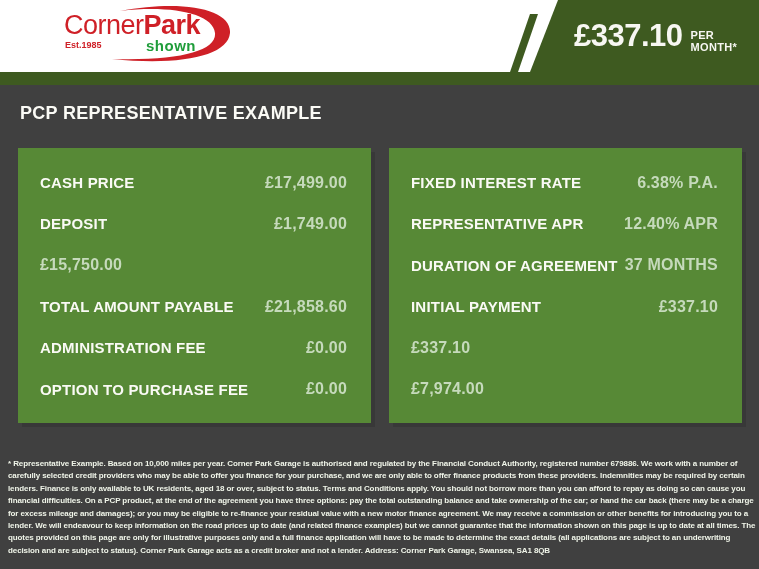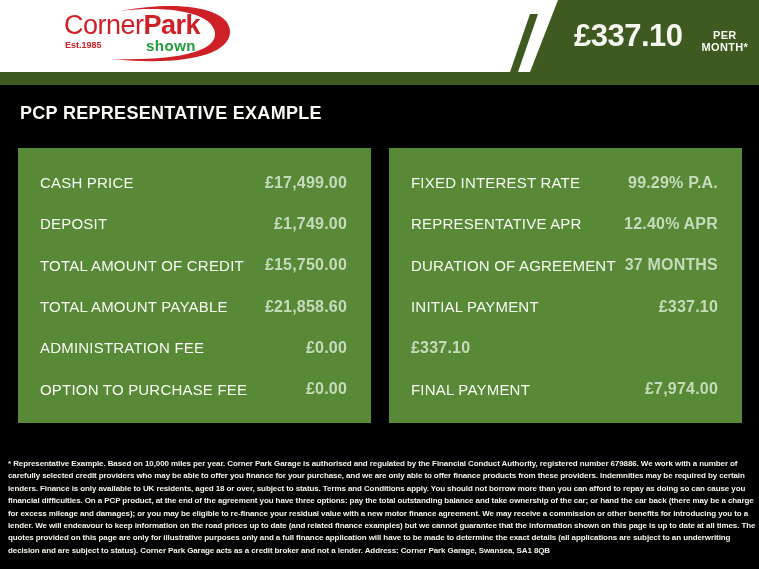--- a/index.html
+++ b/index.html
@@ -2,21 +2,21 @@
 <html><head>
 <meta charset="utf-8">
 <style>
   * { margin: 0; padding: 0; box-sizing: border-box; }
   html, body { width: 759px; height: 569px; }
   body {
     font-family: "Liberation Sans", sans-serif;
     background: #4a7c2b;
     overflow: hidden;
   }
-  .page { width: 759px; height: 569px; position: relative; background: #000000; }
+  .page { width: 759px; height: 569px; position: relative; background: #404040; }
 
   
   .header {
     position: relative;
     width: 100%; height: 72px;
     background: #ffffff;
     overflow: hidden;
   }
   .logo {
     position: absolute; left: 58px; top: 4px;
@@ -55,21 +55,21 @@
     clip-path: polygon(38px 0%, 100% 0%, 100% 100%, 10px 100%);
     display: flex; align-items: center;
     padding-left: 54px;
   }
   .price-amount {
     color: #f7f7f2; font-size: 31px; font-weight: 700;
     letter-spacing: -0.5px;
   }
   .price-suffix {
     color: #f7f7f2; font-size: 11px; font-weight: 700;
-    margin-left: 8px; margin-top: 9px; letter-spacing: 0.3px; text-align: center;
+    margin-left: 8px; margin-top: 9px; letter-spacing: 0.3px;
   }
 
   .dark-strip { width: 100%; height: 13px; background: #3e5a20; }
 
   
   .content { padding: 18px 16px 0 18px; }
   .page-title {
     color: #fbfbf6; font-size: 18px; font-weight: 700;
     letter-spacing: 0.3px; padding-left: 2px;
   }
@@ -81,21 +81,21 @@
     background: #578936;
     box-shadow: 4px 4px 0 rgba(0,0,0,0.12);
     padding: 14px 24px 13px 22px;
     display: flex; flex-direction: column;
   }
   .finance-row {
     height: 41.3px;
     display: flex; justify-content: space-between; align-items: center;
   }
   .finance-label {
-    color: #fafaf5; font-size: 15px; font-weight: 400;
+    color: #fafaf5; font-size: 15px; font-weight: 700;
     letter-spacing: 0.2px; white-space: nowrap;
   }
   .finance-value {
     color: #c6dabc; font-size: 16px; font-weight: 600;
     letter-spacing: 0.2px; white-space: nowrap;
   }
 
   .disclaimer {
     margin: 35px 1px 0 -10px;
     width: 752px;
@@ -137,59 +137,57 @@
       <div class="panel">
         <div class="finance-row">
           <span class="finance-label">CASH PRICE</span>
           <span class="finance-value">£17,499.00</span>
         </div>
         <div class="finance-row">
           <span class="finance-label">DEPOSIT</span>
           <span class="finance-value">£1,749.00</span>
         </div>
         <div class="finance-row">
-          <span class="finance-label">TOTAL AMOUNT OF CREDIT</span>
           <span class="finance-value">£15,750.00</span>
         </div>
         <div class="finance-row">
           <span class="finance-label">TOTAL AMOUNT PAYABLE</span>
           <span class="finance-value">£21,858.60</span>
         </div>
         <div class="finance-row">
           <span class="finance-label">ADMINISTRATION FEE</span>
           <span class="finance-value">£0.00</span>
         </div>
         <div class="finance-row">
           <span class="finance-label">OPTION TO PURCHASE FEE</span>
           <span class="finance-value">£0.00</span>
         </div>
       </div>
 
       <div class="panel">
         <div class="finance-row">
           <span class="finance-label">FIXED INTEREST RATE</span>
-          <span class="finance-value">99.29% P.A.</span>
+          <span class="finance-value">6.38% P.A.</span>
         </div>
         <div class="finance-row">
           <span class="finance-label">REPRESENTATIVE APR</span>
           <span class="finance-value">12.40% APR</span>
         </div>
         <div class="finance-row">
           <span class="finance-label">DURATION OF AGREEMENT</span>
           <span class="finance-value">37 MONTHS</span>
         </div>
         <div class="finance-row">
           <span class="finance-label">INITIAL PAYMENT</span>
           <span class="finance-value">£337.10</span>
         </div>
         <div class="finance-row">
           <span class="finance-value">£337.10</span>
         </div>
         <div class="finance-row">
-          <span class="finance-label">FINAL PAYMENT</span>
           <span class="finance-value">£7,974.00</span>
         </div>
       </div>
 
     </div>
 
     <div class="disclaimer">* Representative Example. Based on 10,000 miles per year. Corner Park Garage is authorised and regulated by the Financial Conduct Authority, registered number 679886. We work with a number of carefully selected credit providers who may be able to offer you finance for your purchase, and we are only able to offer finance products from these providers. Indemnities may be required by certain lenders. Finance is only available to UK residents, aged 18 or over, subject to status. Terms and Conditions apply. You should not borrow more than you can afford to repay as doing so can cause you financial difficulties. On a PCP product, at the end of the agreement you have three options: pay the total outstanding balance and take ownership of the car; or hand the car back (there may be a charge for excess mileage and damages); or you may be eligible to re-finance your residual value with a new motor finance agreement. We may receive a commission or other benefits for introducing you to a lender. We will endeavour to keep information on the road prices up to date (and related finance examples) but we cannot guarantee that the information shown on this page is up to date at all times. The quotes provided on this page are only for illustrative purposes only and a full finance application will have to be made to determine the exact details (all applications are subject to an underwriting decision and are subject to status). Corner Park Garage acts as a credit broker and not a lender. Address: Corner Park Garage, Swansea, SA1 8QB</div>
   </div>
 
 </div>

